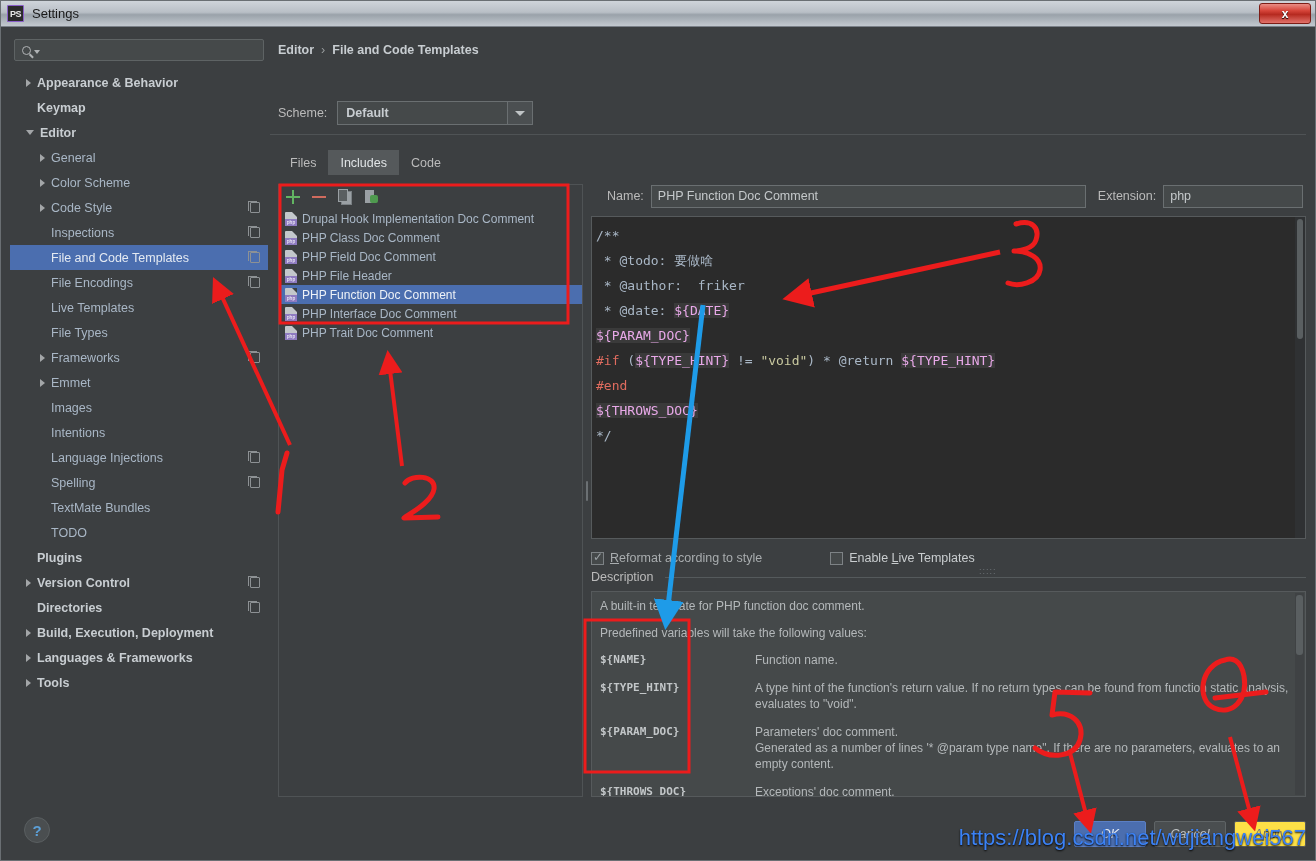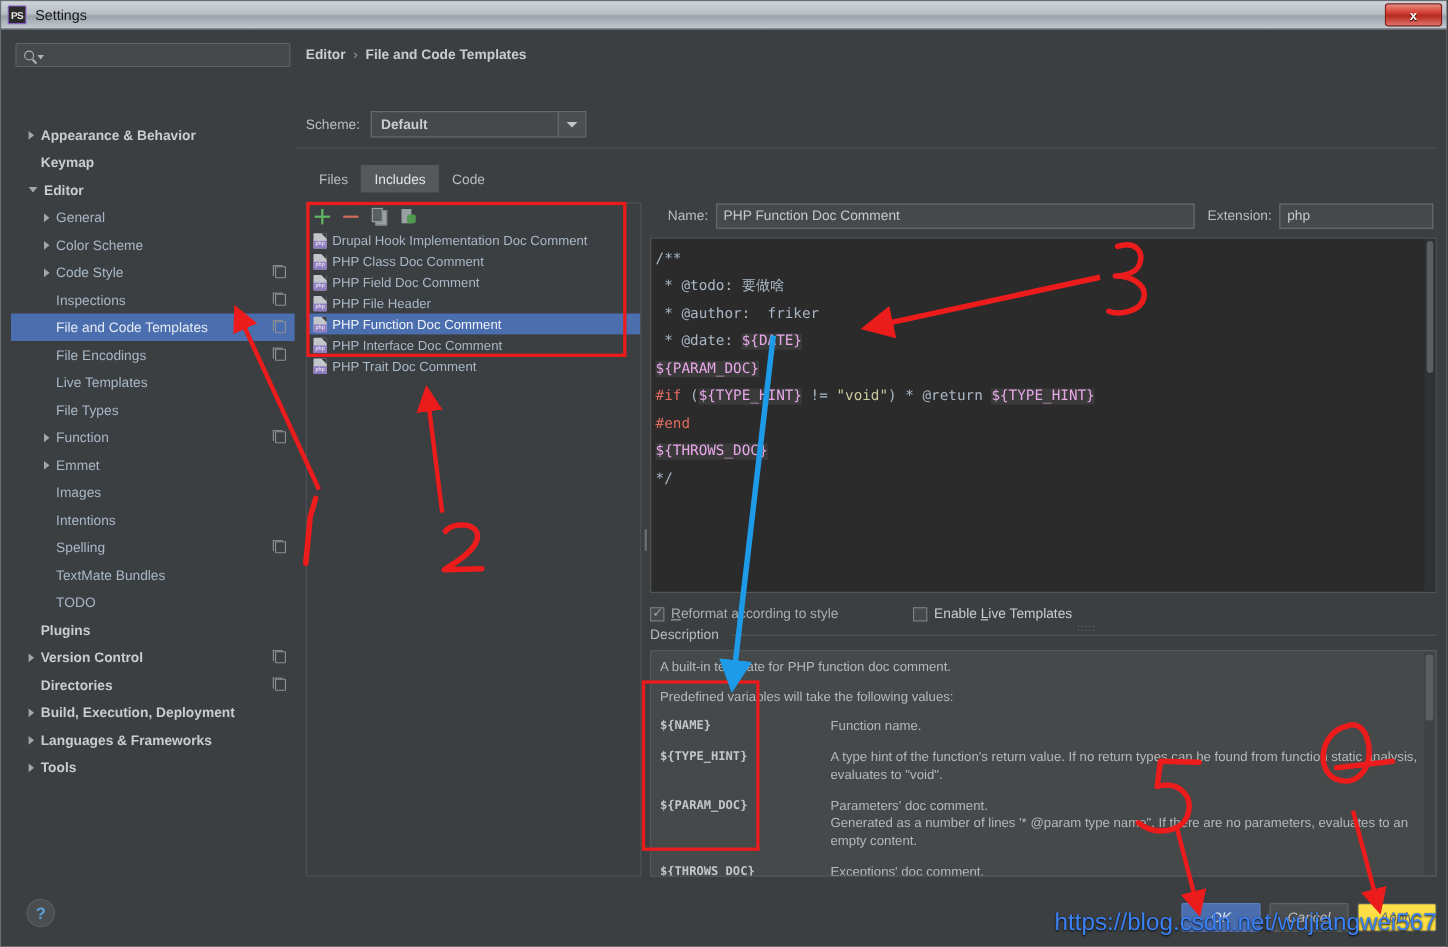--- a/index.html
+++ b/index.html
@@ -67,21 +67,21 @@
     position:relative;
   }
   .mag:after{
     content:""; position:absolute; right:-4px; bottom:-3px;
     width:5px; height:1.6px; background:#b0b3b5; transform:rotate(45deg);
   }
   .mag-caret {
     width:0;height:0;border-left:3.5px solid transparent;border-right:3.5px solid transparent;
     border-top:4px solid #b0b3b5; margin-left:3px; margin-top:4px;
   }
-  #tree { position:absolute; left:0; top:34px; right:0; bottom:0; overflow:hidden;margin-top:40px; }
+  #tree { position:absolute; left:0; top:34px; right:0; bottom:0; overflow:hidden; }
   .tree-item {
     height:25px; display:flex; align-items:center;
     padding-right:10px; cursor:pointer; position:relative;
   }
   .tree-item.selected { background:#4b6eaf; }
   .tree-item .arrow {
     width:0;height:0; margin-right:6px; flex:0 0 auto;
   }
   .arrow.right { border-left:5px solid #a3a6a8; border-top:4px solid transparent; border-bottom:4px solid transparent; }
   .arrow.down  { border-top:5px solid #a3a6a8; border-left:4px solid transparent; border-right:4px solid transparent; }
@@ -326,34 +326,39 @@
           <div class="tree-item lvl1">
             <span class="arrow none"></span>
             <span class="tree-label">Live Templates</span>
           </div>
           <div class="tree-item lvl1">
             <span class="arrow none"></span>
             <span class="tree-label">File Types</span>
           </div>
           <div class="tree-item lvl1">
             <span class="arrow right"></span>
-            <span class="tree-label">Function</span>
+            <span class="tree-label">Frameworks</span>
             <span class="copy-ico"></span>
           </div>
           <div class="tree-item lvl1">
             <span class="arrow right"></span>
             <span class="tree-label">Emmet</span>
           </div>
           <div class="tree-item lvl1">
             <span class="arrow none"></span>
             <span class="tree-label">Images</span>
           </div>
           <div class="tree-item lvl1">
             <span class="arrow none"></span>
             <span class="tree-label">Intentions</span>
+          </div>
+          <div class="tree-item lvl1">
+            <span class="arrow none"></span>
+            <span class="tree-label">Language Injections</span>
+            <span class="copy-ico"></span>
           </div>
           <div class="tree-item lvl1">
             <span class="arrow none"></span>
             <span class="tree-label">Spelling</span>
             <span class="copy-ico"></span>
           </div>
           <div class="tree-item lvl1">
             <span class="arrow none"></span>
             <span class="tree-label">TextMate Bundles</span>
           </div>

